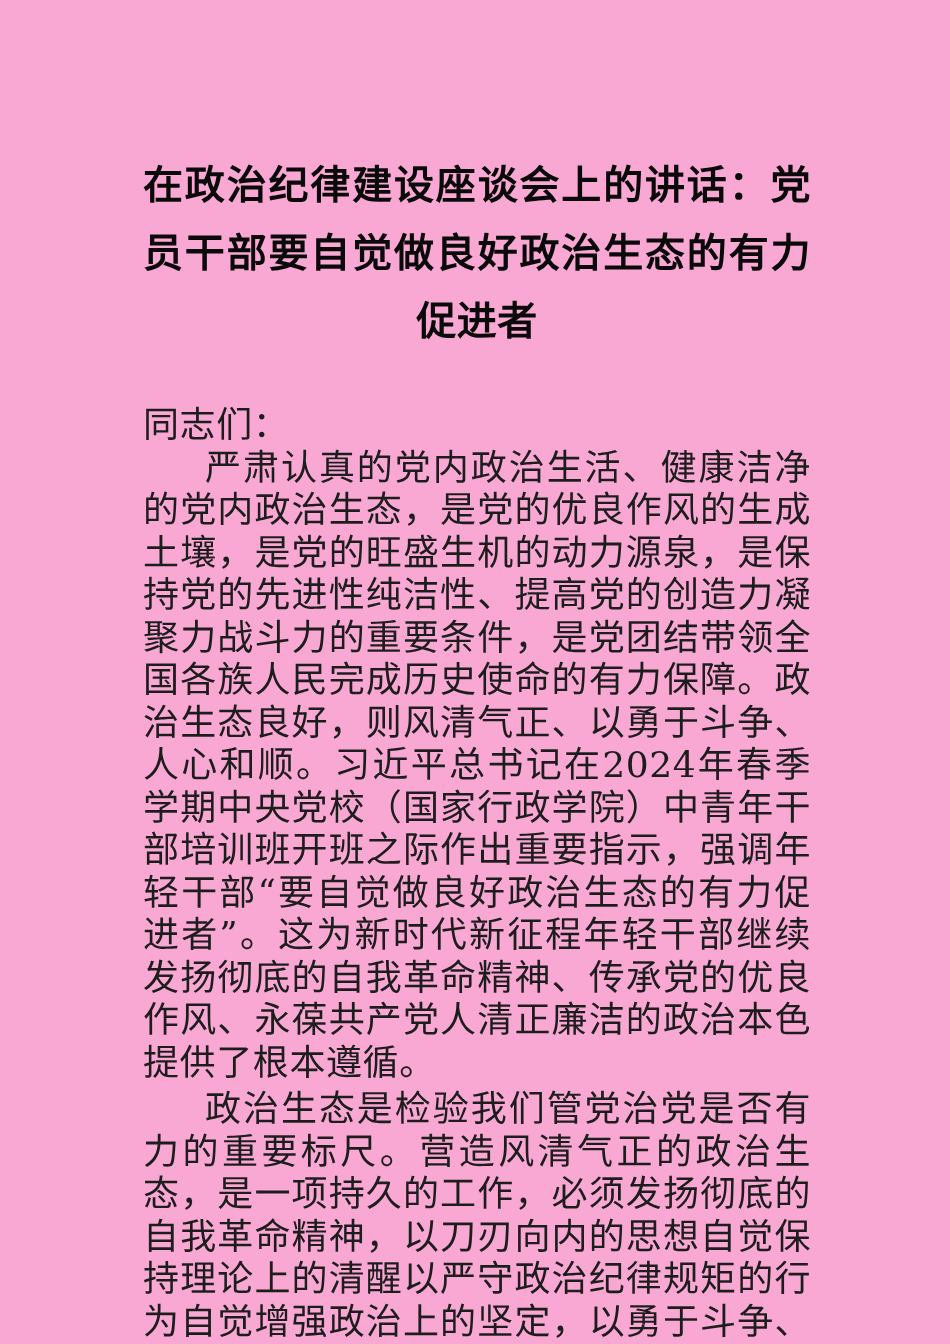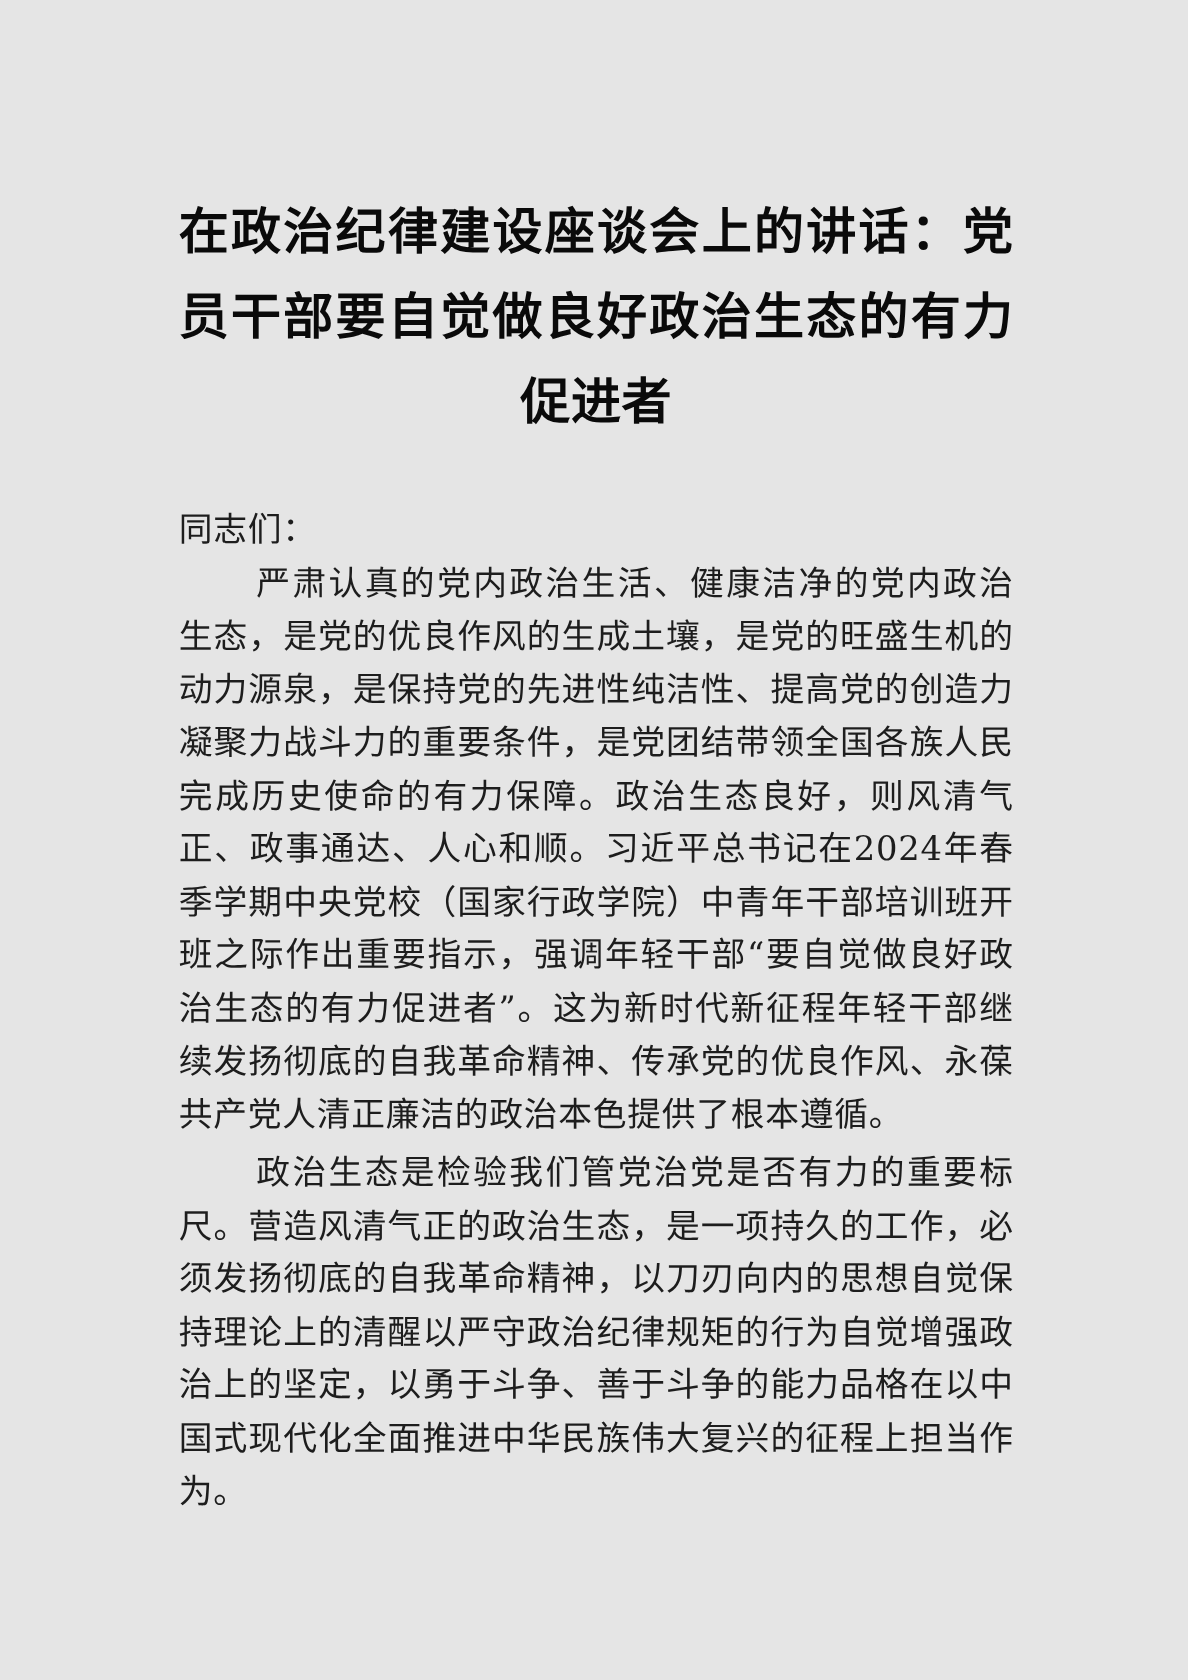--- a/index.html
+++ b/index.html
@@ -6,21 +6,21 @@
   html, body {
     margin: 0;
     padding: 0;
     background: #ffffff;
   }
 
   .page {
     position: relative;
     width: 950px;
     height: 1344px;
-    background: #e5e5e5;
+    background: #f9a8d4;
     overflow: hidden;
     box-sizing: border-box;
     font-family: "Liberation Serif", "DejaVu Serif", serif;
     color: #000000;
     -webkit-font-smoothing: antialiased;
   }
 
   .content {
     position: absolute;
     left: 143px;
@@ -62,21 +62,21 @@
   }
 
   .para.first-salutation {
     margin-top: 48px;
   }
 
   
   .kai {
     font-family: "DejaVu Serif", "Liberation Serif", serif;
     font-weight: 400;
-    font-size: 27px;
+    font-size: 36px;
     letter-spacing: 0.6px;
     color: #1d1d1d;
   }
 
   
   .section-heading {
     margin: 0;
     font-family: "DejaVu Sans", "Liberation Sans", sans-serif;
     font-weight: 700;
     font-size: 29px;
@@ -94,21 +94,21 @@
 </head>
 <body>
 
 <div class="page">
   <div class="content">
 
     <h1 class="doc-title">在政治纪律建设座谈会上的讲话：党员干部要自觉做良好政治生态的有力促进者</h1>
 
     <p class="para kai first-salutation">同志们：</p>
 
-    <p class="para kai indent">严肃认真的党内政治生活、健康洁净的党内政治生态，是党的优良作风的生成土壤，是党的旺盛生机的动力源泉，是保持党的先进性纯洁性、提高党的创造力凝聚力战斗力的重要条件，是党团结带领全国各族人民完成历史使命的有力保障。政治生态良好，则风清气正、政事通达、人心和顺。习近平总书记在2024年春季学期中央党校（国家行政学院）中青年干部培训班开班之际作出重要指示，强调年轻干部“要自觉做良好政治生态的有力促进者”。这为新时代新征程年轻干部继续发扬彻底的自我革命精神、传承党的优良作风、永葆共产党人清正廉洁的政治本色提供了根本遵循。</p>
+    <p class="para kai indent">严肃认真的党内政治生活、健康洁净的党内政治生态，是党的优良作风的生成土壤，是党的旺盛生机的动力源泉，是保持党的先进性纯洁性、提高党的创造力凝聚力战斗力的重要条件，是党团结带领全国各族人民完成历史使命的有力保障。政治生态良好，则风清气正、以勇于斗争、人心和顺。习近平总书记在2024年春季学期中央党校（国家行政学院）中青年干部培训班开班之际作出重要指示，强调年轻干部“要自觉做良好政治生态的有力促进者”。这为新时代新征程年轻干部继续发扬彻底的自我革命精神、传承党的优良作风、永葆共产党人清正廉洁的政治本色提供了根本遵循。</p>
 
     <div class="spacer-sm"></div>
 
 
     <p class="para kai indent">政治生态是检验我们管党治党是否有力的重要标尺。营造风清气正的政治生态，是一项持久的工作，必须发扬彻底的自我革命精神，以刀刃向内的思想自觉保持理论上的清醒以严守政治纪律规矩的行为自觉增强政治上的坚定，以勇于斗争、善于斗争的能力品格在以中国式现代化全面推进中华民族伟大复兴的征程上担当作为。</p>
 
   </div>
 </div>
 
 </body></html>

